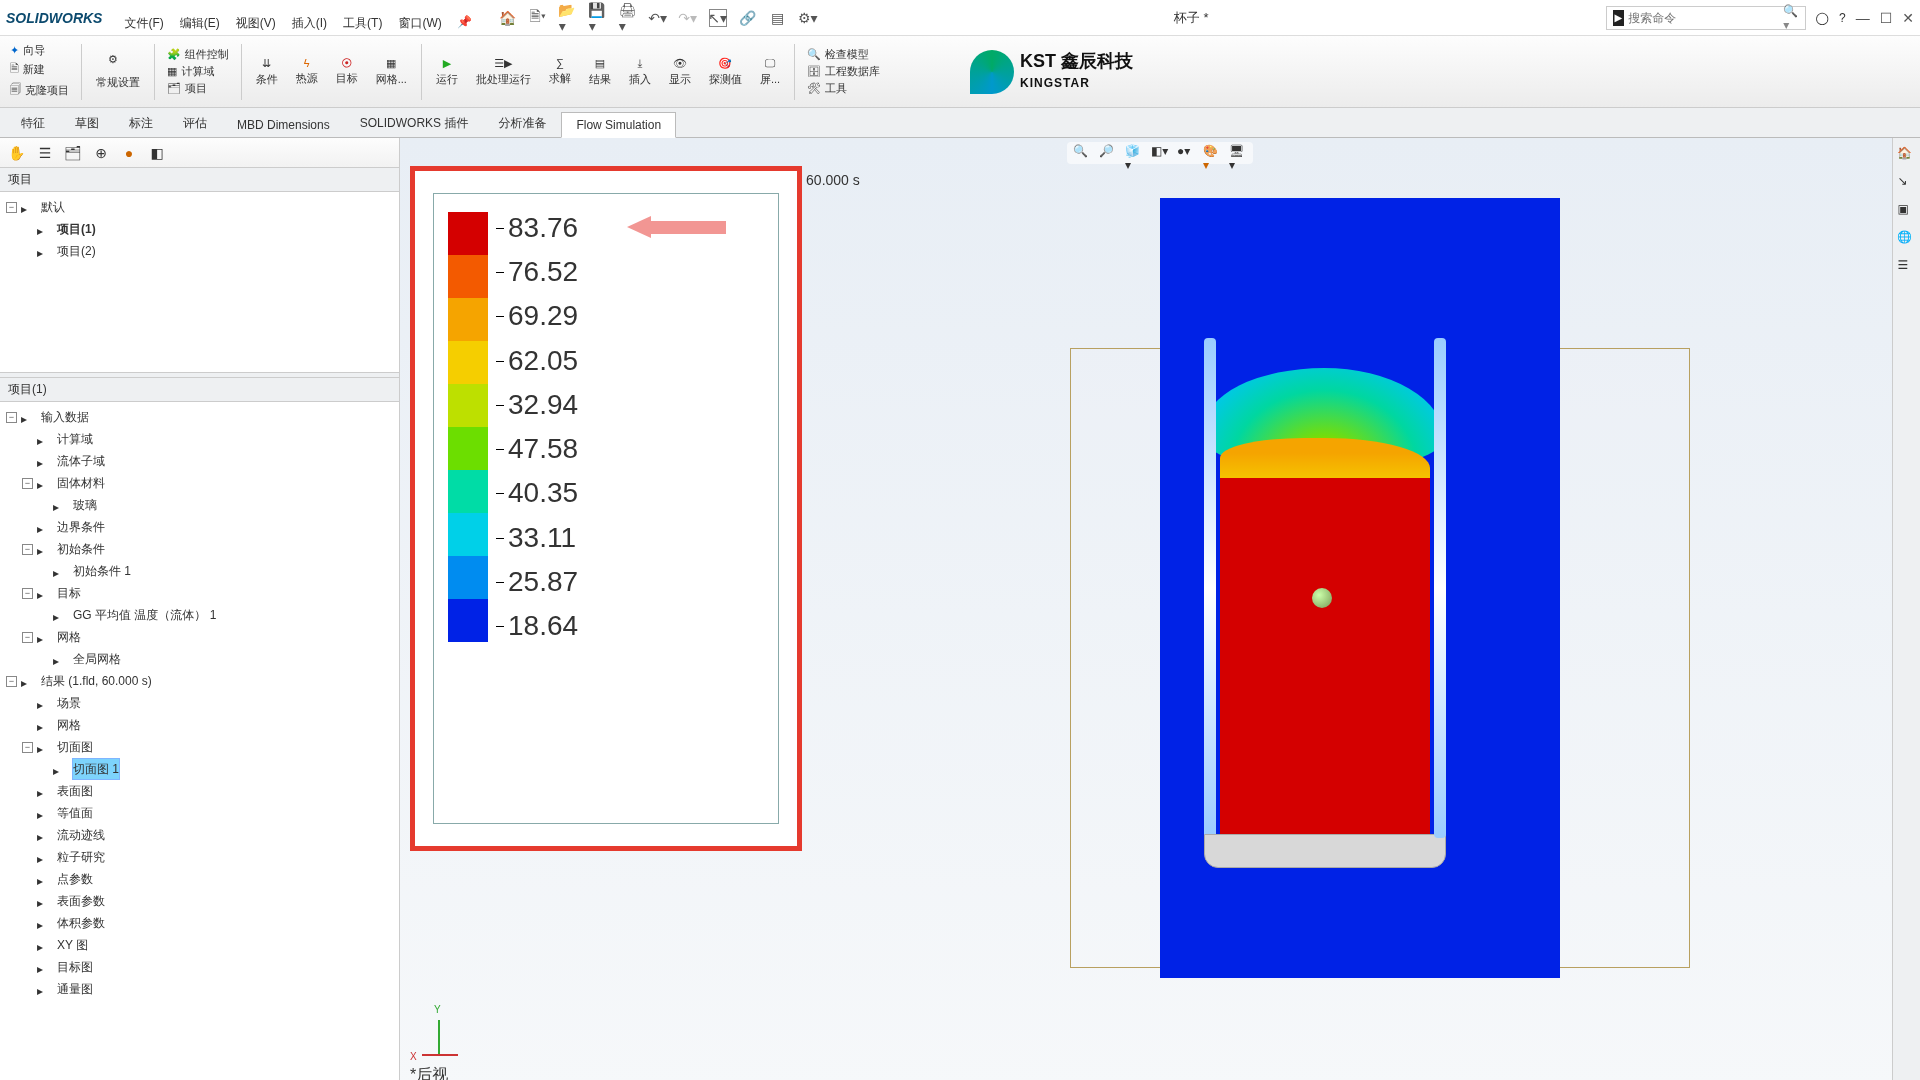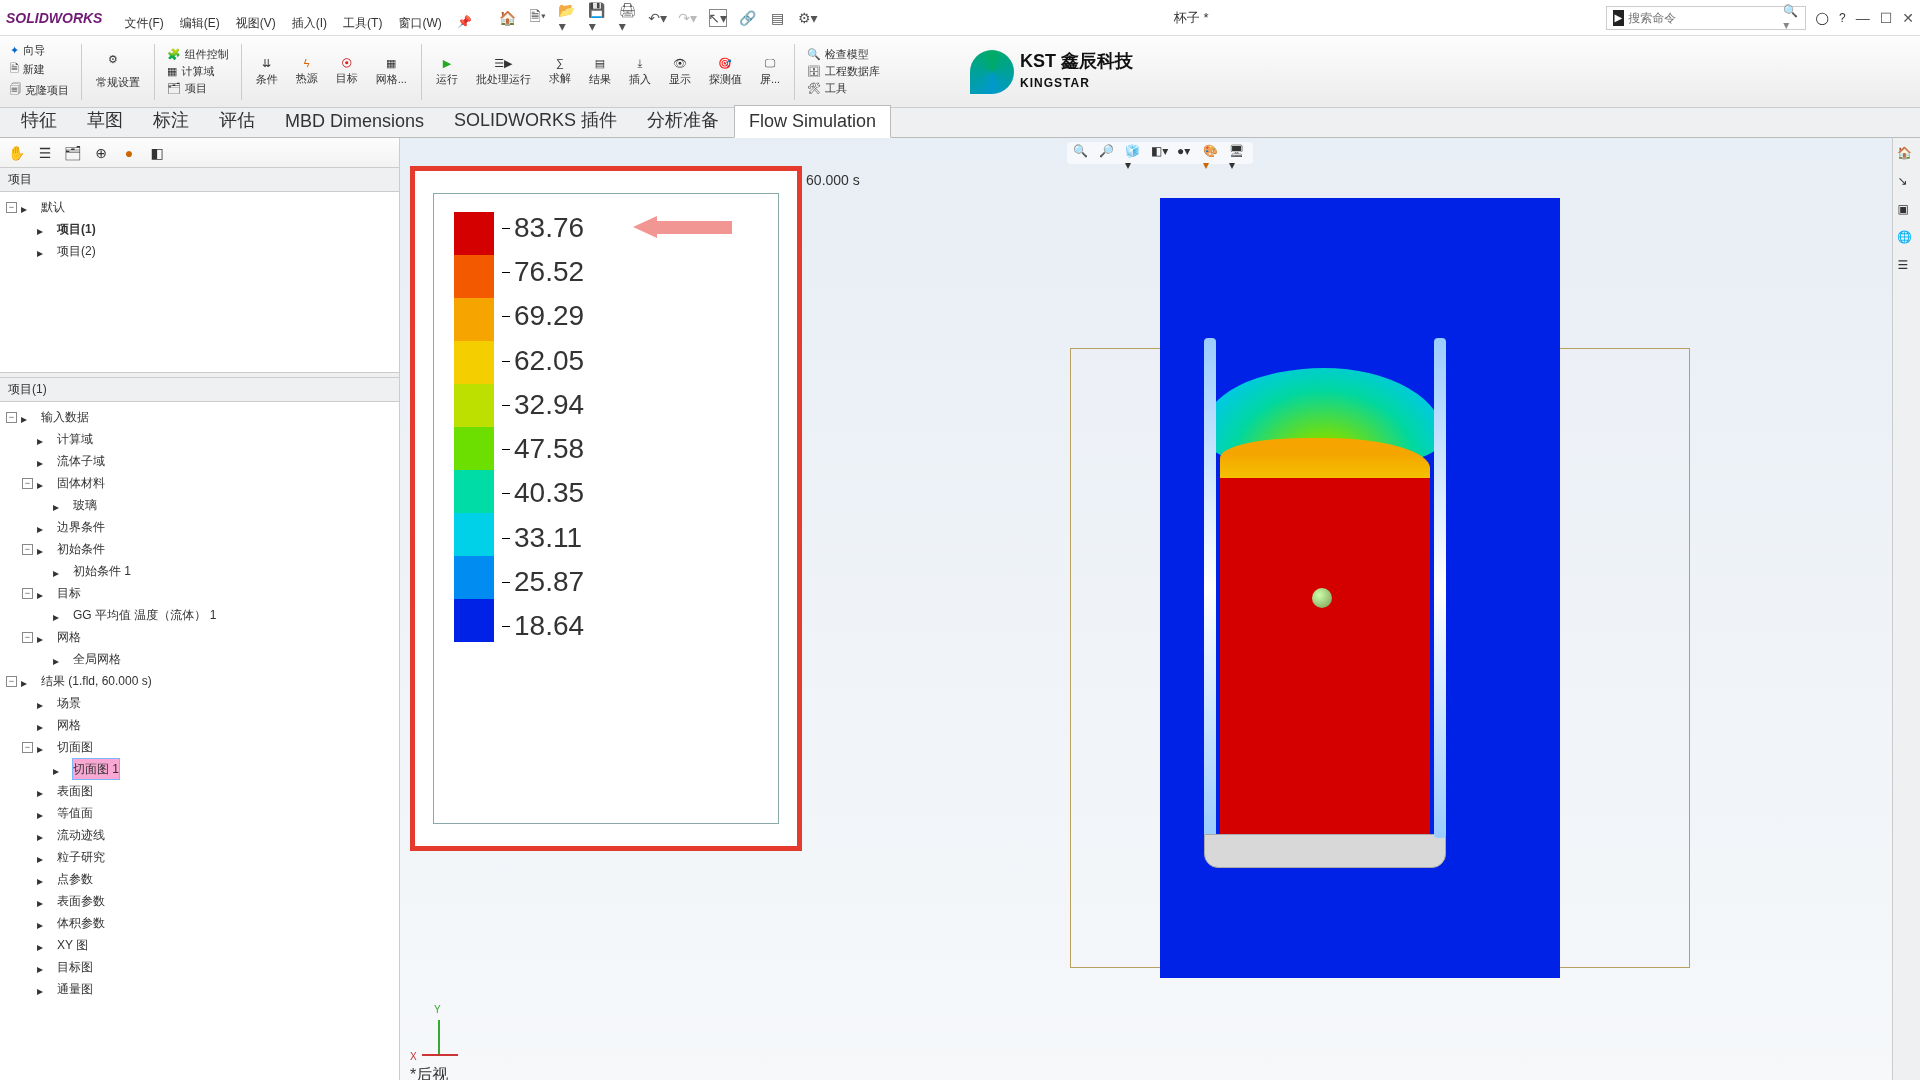--- a/index.html
+++ b/index.html
@@ -1,19 +1,19 @@
 <!DOCTYPE html>
 <html><head>
 <meta charset="utf-8">
 <style>
 * { margin:0; padding:0; box-sizing:border-box; font-family:"Microsoft YaHei","Segoe UI",Arial,sans-serif; }
 body { width:1920px; height:1080px; overflow:hidden; background:#fff; font-size:12px; color:#333; }
 
 .titlebar { height:36px; display:flex; align-items:center; background:#fff; border-bottom:1px solid #ddd; padding:0 6px; }
-.logo { color:#701a75; font-weight:bold; font-style:italic; font-size:14px; margin-right:16px; }
+.logo { color:#0c4a6e; font-weight:bold; font-style:italic; font-size:14px; margin-right:16px; }
 .menu { display:flex; gap:4px; }
 .menu span { padding:3px 6px; cursor:default;margin-top:12px; }
 .tb-icons { display:flex; align-items:center; gap:12px; margin-left:20px; }
 .tb-icons .ico { width:18px; height:18px; display:flex; align-items:center; justify-content:center; color:#555; font-size:14px; }
 .search-area { margin-left:auto; display:flex; align-items:center; gap:10px; }
 .search-box { display:flex; align-items:center; border:1px solid #ccc; background:#fff; height:24px; width:200px; padding:0 6px; }
 .search-box .sico { width:16px; height:16px; background:#222; color:#fff; font-size:10px; display:flex; align-items:center; justify-content:center; margin-right:4px; }
 .search-box input { border:none; outline:none; flex:1; font-size:12px; }
 .titlebar .doc { margin:0 40px 0 auto; font-size:13px; }
 .win-ctrl { display:flex; gap:10px; font-size:14px; color:#555; }
@@ -23,42 +23,42 @@
 .rgrp .row { display:flex; align-items:center; gap:4px; }
 .rbig { display:flex; flex-direction:column; align-items:center; gap:2px; padding:2px 6px; font-size:11px; }
 .rico { width:20px; height:20px; display:inline-block; }
 .sep { width:1px; height:56px; background:#ccc; margin:0 2px; }
 .kst-logo { margin-left:80px; display:flex; align-items:center; gap:6px; }
 .kst-logo .mark { width:44px; height:44px; border-radius:50% 50% 50% 0; background:conic-gradient(#0a6, #09c, #0a6); position:relative; }
 .kst-text { font-size:18px; font-weight:bold; color:#111; line-height:1.1; }
 .kst-text small { font-size:12px; letter-spacing:1px; font-weight:600; }
 
 .tabbar { height:30px; display:flex; align-items:flex-end; background:#eef0f2; border-bottom:1px solid #bbb; padding-left:6px; }
-.tab { padding:5px 14px; font-size:18px; border:1px solid transparent; border-bottom:none; cursor:default; }
+.tab { padding:5px 14px; font-size:12px; border:1px solid transparent; border-bottom:none; cursor:default; }
 .tab.active { background:#fff; border-color:#bbb; border-bottom:1px solid #fff; position:relative; top:1px; }
 
 .main { display:flex; height:952px; }
 .side { width:400px; background:#fff; border-right:1px solid #ccc; display:flex; flex-direction:column; }
 .side-tb { height:30px; border-bottom:1px solid #ccc; display:flex; align-items:center; gap:10px; padding:0 8px; background:linear-gradient(#fdfdfd,#f2f2f2); }
 .side-tb .sico2 { width:18px; height:18px; display:flex; align-items:center; justify-content:center; font-size:14px; }
 .panel-title { background:#eef0f2; border-bottom:1px solid #ccc; padding:3px 8px; font-size:12px; }
 .tree { padding:4px 6px; font-size:12px; line-height:20px; overflow:auto; }
 .tree .node { display:flex; align-items:center; gap:4px; padding:1px 0; }
 .tree .ind1 { padding-left:16px; } .tree .ind2 { padding-left:32px; }
 .tree .exp { width:11px; height:11px; border:1px solid #888; font-size:9px; line-height:9px; text-align:center; color:#555; }
 .tree .tico { width:16px; height:16px; display:inline-block; }
-.sel { background:#f9a8d4; outline:1px solid #7fb5ff; }
+.sel { background:#7dd3fc; outline:1px solid #7fb5ff; }
 .divider-h { height:6px; background:#eef0f2; border-top:1px solid #ccc; border-bottom:1px solid #ccc; cursor:row-resize; }
 
 .viewport { flex:1; position:relative; background:linear-gradient(#e8eef5,#f6f8fa); }
 .vp-tb { position:absolute; top:4px; left:50%; transform:translateX(-50%); display:flex; gap:8px; align-items:center; background:rgba(255,255,255,.6); padding:2px 6px; border-radius:4px; }
 .vp-tb .ico { width:18px; height:18px; }
 
 .legend-box { position:absolute; left:10px; top:28px; width:392px; height:685px; border:5px solid #e53a2e; background:#fff; }
-.legend-inner { position:absolute; left:18px; top:22px; right:18px; bottom:22px; border:1px solid #8aa; padding:18px 10px 10px;text-decoration:underline; }
+.legend-inner { position:absolute; left:18px; top:22px; right:18px; bottom:22px; border:1px solid #8aa; padding:18px 4px 10px;text-decoration:underline; }
 .grad { width:40px; height:430px; margin-left:10px; position:relative; display:flex; flex-direction:column; }
 .grad div { flex:1; }
 .ticks { position:absolute; left:70px; top:0; height:430px; display:flex; flex-direction:column; justify-content:space-between; }
 .ticks span { font-size:28px; font-family:Arial; position:relative; }
 .ticks span::before { content:""; position:absolute; left:-12px; top:50%; width:8px; height:1px; background:#000; }
 .legend-title { font-size:26px; text-align:center; margin-top:24px; font-family:"SimSun","STSong",serif; }
 .legend-sub { font-size:26px; text-align:center; margin-top:32px; font-family:"SimSun","STSong",serif; padding-bottom:4px; }
 .arrow { position:absolute; top:-4px; left:178px; width:110px; height:30px; }
 .arrow::before { content:""; position:absolute; left:0; top:8px; border:11px solid transparent; border-right:24px solid #f29693; }
 .arrow::after { content:""; position:absolute; left:30px; top:13px; width:80px; height:13px; background:#f29693; }

